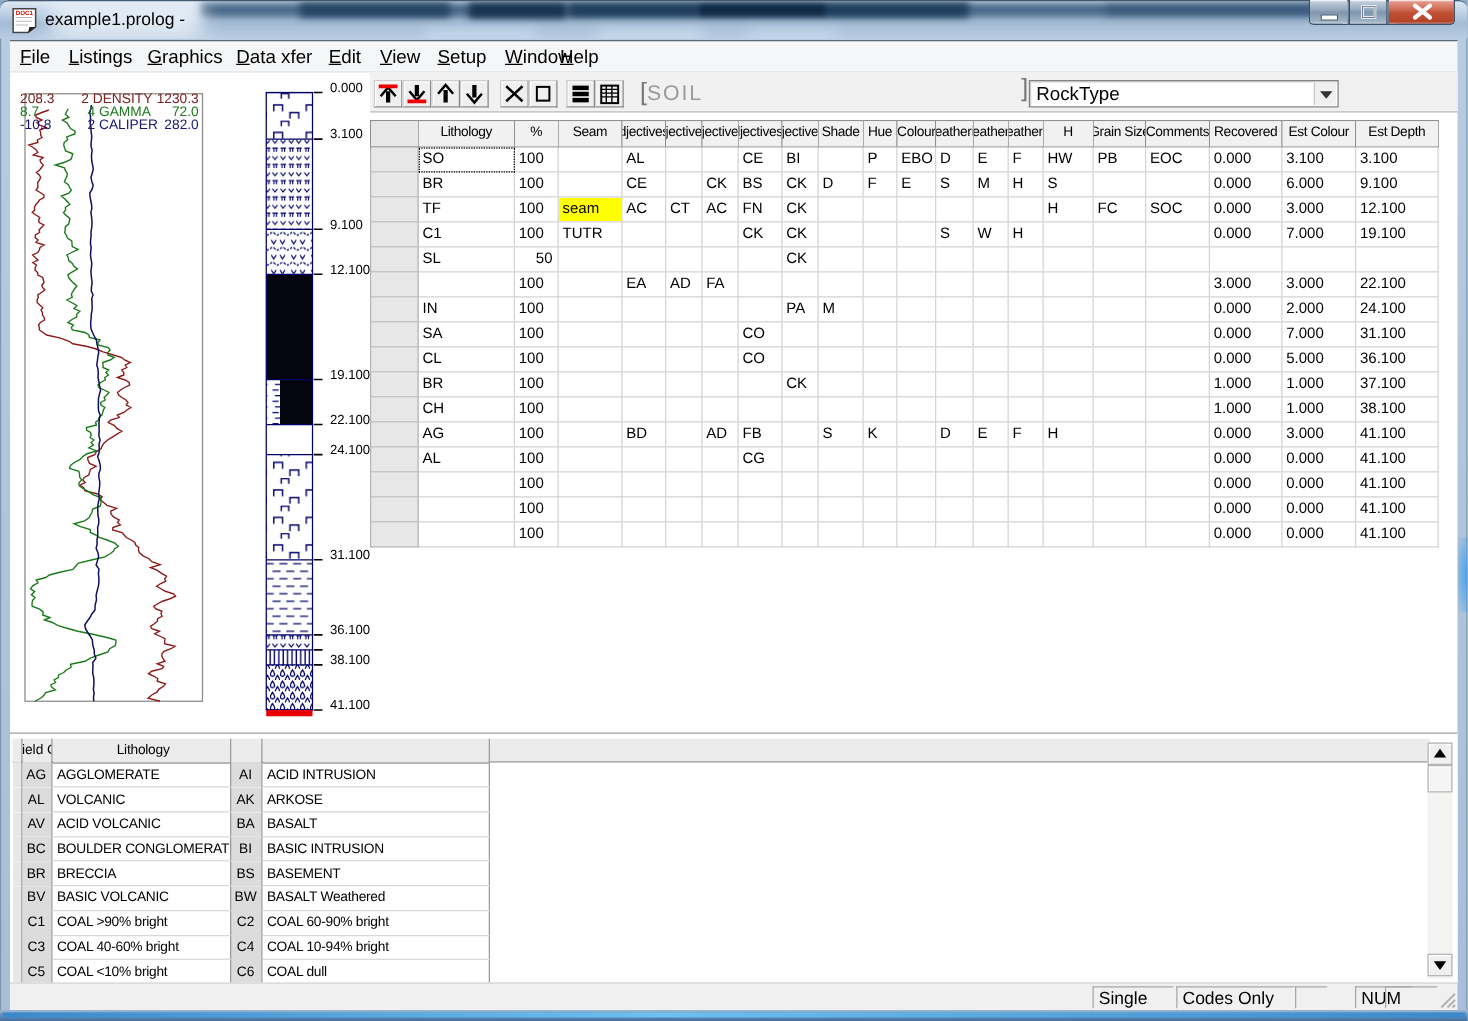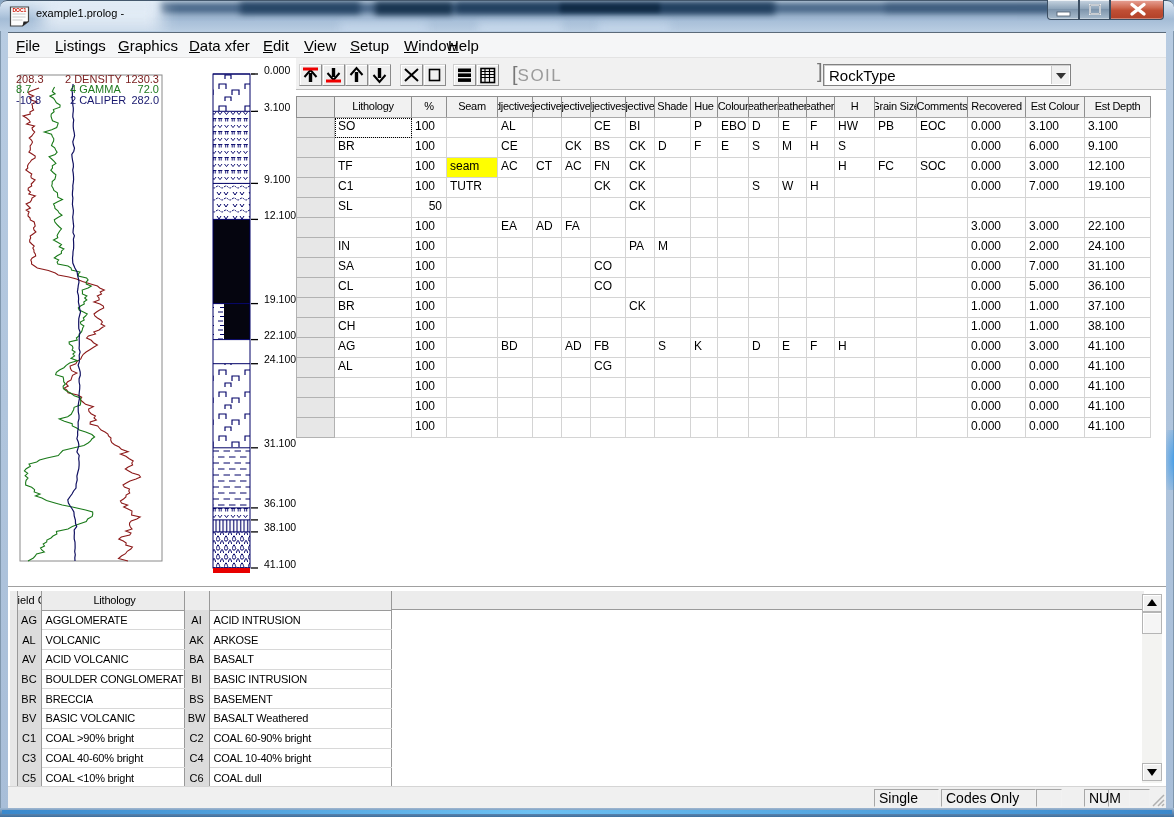--- a/index.html
+++ b/index.html
@@ -1,19 +1,19 @@
 <!DOCTYPE html>
 <html><head><meta charset="utf-8"><style>
 *{margin:0;padding:0;box-sizing:border-box}
 html,body{width:1174px;height:817px;overflow:hidden;font-family:"Liberation Sans",sans-serif;background:#8aa7c4}
 #win{position:absolute;left:0;top:0;width:1174px;height:817px;background:linear-gradient(180deg,#b8cce2,#a8bed8);border-radius:7px 7px 0 0;overflow:hidden;box-shadow:inset 1px 0 0 #8097ad,inset -1px 0 0 #8097ad}
 #titlebar{position:absolute;left:0;top:0;width:1174px;height:31px;background:linear-gradient(180deg,#dce8f4 0%,#b7cbe1 40%,#a4bcd6 60%,#b9cde2 100%);border-radius:7px 7px 0 0;overflow:hidden;border-top:1px solid #44586d}
 .blob{position:absolute;filter:blur(5px)}
 #ticon{position:absolute;left:9px;top:6px;width:23px;height:21px}
-#ttext{position:absolute;left:36px;top:7px;font-size:11px;color:#000}
+#ttext{position:absolute;left:36px;top:7px;font-size:14px;color:#000}
 .wbtn{position:absolute;top:0;height:20px;border:1px solid #3c4f63;border-top:none;box-shadow:inset 0 1px 0 rgba(255,255,255,.7),inset 0 -1px 0 rgba(255,255,255,.35)}
 #bmin{left:1047px;width:32px;background:linear-gradient(180deg,#c9d6e2 0%,#8fa5ba 45%,#7e95ac 50%,#a9bccd 100%);border-radius:0 0 0 4px}
 #bmax{left:1079px;width:31px;background:linear-gradient(180deg,#c9d6e2 0%,#8fa5ba 45%,#7e95ac 50%,#a9bccd 100%)}
 #bcls{left:1110px;width:54px;background:linear-gradient(180deg,#e8a398 0%,#cf6a52 40%,#c04f35 55%,#b14028 100%);border-radius:0 0 4px 0}
 #menubar{position:absolute;left:8px;top:32px;width:1158px;height:26px;background:#f5f6f7;border-top:1px solid #5b6a79;border-bottom:1px solid #e3e3e3}
 .mi{position:absolute;top:4px;font-size:15px;color:#000}
 .mi u{text-decoration:underline}
 #client{position:absolute;left:8px;top:58px;width:1158px;height:728px;background:#ffffff}
 #toolbar{position:absolute;left:288px;top:0px;width:870px;height:32px;background:#f1f1f1;border-bottom:1px solid #bdbdbd}
 .tbtn{position:absolute;top:6px;width:23px;height:22px;background:#efefef;border:1px solid #9d9d9d;border-color:#cfcfcf #8a8a8a #8a8a8a #cfcfcf;box-shadow:inset 1px 1px 0 #ffffff}
@@ -790,21 +790,21 @@
               <td class="lc">C1</td>
               <td class="ld">COAL &gt;90% bright</td>
               <td class="lc">C2</td>
               <td class="ld">COAL 60-90% bright</td>
             </tr>
             <tr>
               <td class="ls"></td>
               <td class="lc">C3</td>
               <td class="ld">COAL 40-60% bright</td>
               <td class="lc">C4</td>
-              <td class="ld">COAL 10-40% bright</td>
+              <td class="ld">COAL 10-94% bright</td>
             </tr>
             <tr>
               <td class="ls"></td>
               <td class="lc">C5</td>
               <td class="ld">COAL &lt;10% bright</td>
               <td class="lc">C6</td>
               <td class="ld">COAL dull</td>
             </tr>
 </tbody>
         </table>

